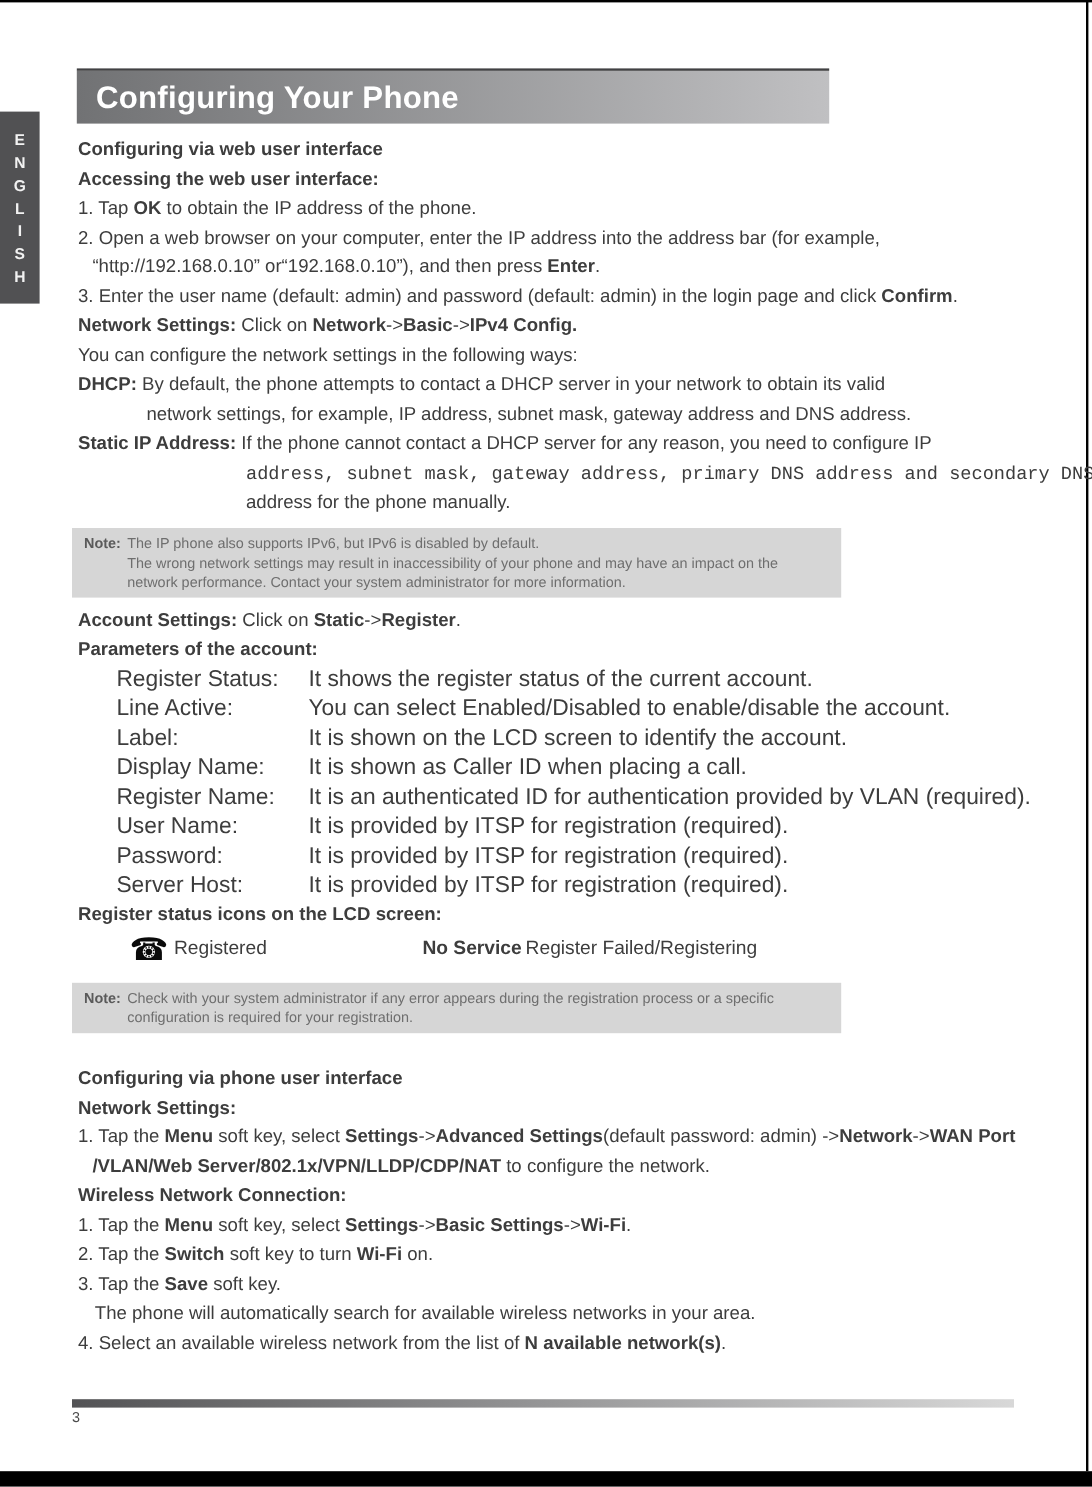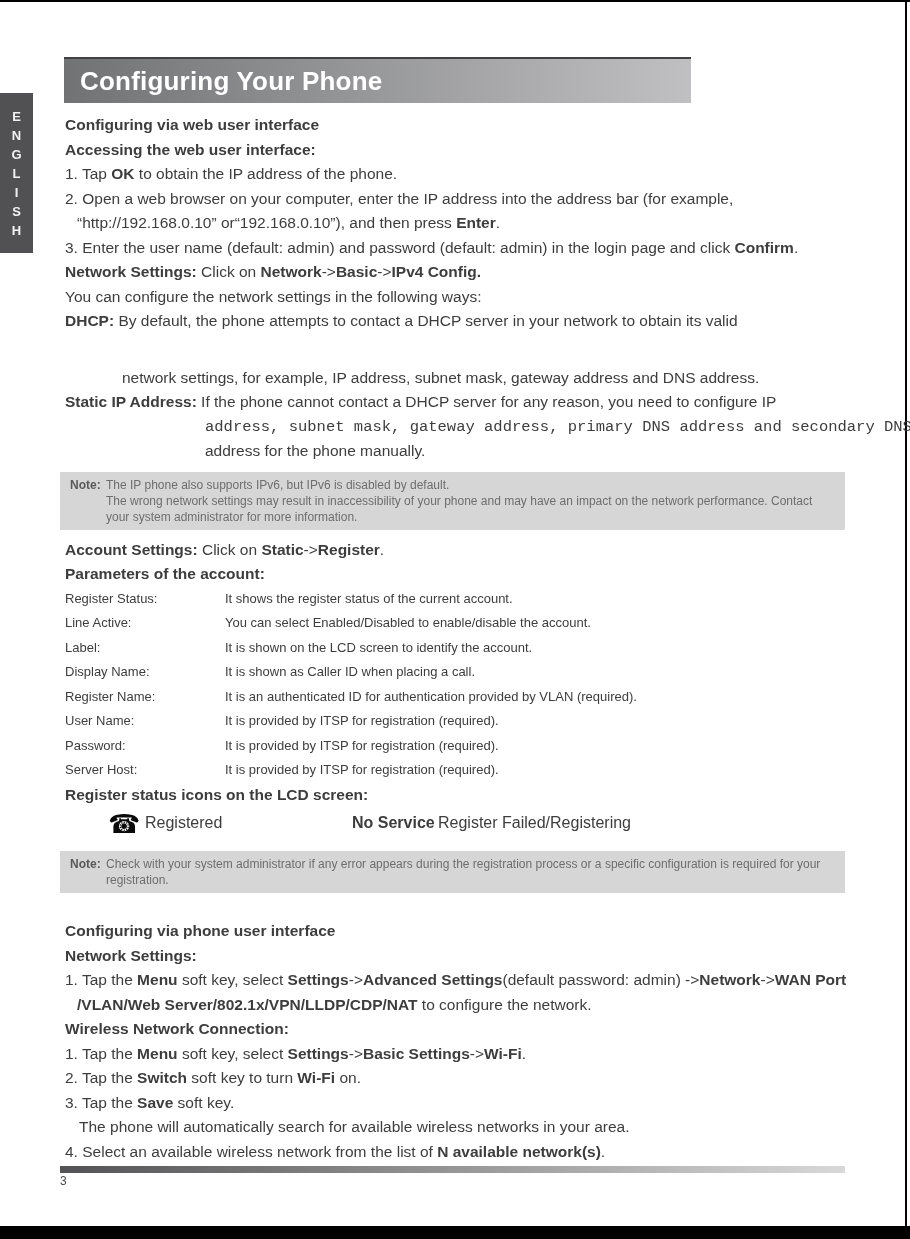--- a/index.html
+++ b/index.html
@@ -28,29 +28,29 @@
     color:#ffffff;font-weight:bold;font-size:26px;padding-left:16px;
     letter-spacing:0.2px;
   }
 
   #content{position:absolute;left:60px;top:113px;width:785px;}
   .line{font-size:15.5px;line-height:24.5px;padding-left:5px;white-space:nowrap;}
   .line .b{font-weight:bold;}
   .gap{width:100%;}
 
   .note-box{
-    background:#d6d6d6;width:785px;box-sizing:border-box;
+    background:#d6d6d6;width:641px;box-sizing:border-box;
     padding:5px 12px 5px 10px;
     display:grid;grid-template-columns:36px 1fr;
     font-size:12px;line-height:16px;color:#6e6e6e;
   }
   .note-box .note-label{font-weight:bold;color:#5a5a5a;}
   .note-box p{margin:0;}
 
-  .param-row{display:flex;font-size:13px;line-height:24.5px;padding-left:5px;}
+  .param-row{display:flex;font-size:19px;line-height:24.5px;padding-left:5px;margin-left:32px;}
   .param-label{width:160px;flex:0 0 160px;}
   .param-desc{flex:1;white-space:nowrap;}
 
   .status-line{position:relative;height:40px;}
   .status-line .phone-glyph{
     position:absolute;left:48px;top:2px;font-size:26px;line-height:30px;color:#0a0a0a;
     font-family:"DejaVu Sans",sans-serif;
   }
   .status-line .lbl{position:absolute;top:7px;font-size:16px;}
   .status-registered{left:85px;}
@@ -87,21 +87,21 @@
 <div id="content">
     <div class="line"><span class="b">Configuring via web user interface</span></div>
     <div class="line"><span class="b">Accessing the web user interface:</span></div>
     <div class="line"><span>1. Tap </span><span class="b">OK</span><span> to obtain the IP address of the phone.</span></div>
     <div class="line"><span>2. Open a web browser on your computer, enter the IP address into the address bar (for example,</span></div>
     <div class="line" style="padding-left: 17px;"><span>“http://192.168.0.10” or“192.168.0.10”), and then press </span><span class="b">Enter</span><span>.</span></div>
     <div class="line"><span>3. Enter the user name (default: admin) and password (default: admin) in the login page and click </span><span class="b">Confirm</span><span>.</span></div>
     <div class="line"><span class="b">Network Settings:</span><span> Click on </span><span class="b">Network</span><span>-&gt;</span><span class="b">Basic</span><span>-&gt;</span><span class="b">IPv4 Config.</span></div>
     <div class="line"><span>You can configure the network settings in the following ways:</span></div>
     <div class="line"><span class="b">DHCP:</span><span> By default, the phone attempts to contact a DHCP server in your network to obtain its valid</span></div>
-    <div class="line" style="padding-left: 62px; margin-top: 32px;"><span>network settings, for example, IP address, subnet mask, gateway address and DNS address.</span></div>
+    <div class="line" style="padding-left: 62px;"><span>network settings, for example, IP address, subnet mask, gateway address and DNS address.</span></div>
     <div class="line"><span class="b">Static IP Address:</span><span> If the phone cannot contact a DHCP server for any reason, you need to configure IP</span></div>
     <div class="line" style="padding-left: 145px; font-family: Liberation Mono, monospace;"><span>address, subnet mask, gateway address, primary DNS address and secondary DNS</span></div>
     <div class="line" style="padding-left: 145px;"><span>address for the phone manually.</span></div>
     <div class="gap" style="height: 8px;"></div>
     <div class="note-box">
       <span class="note-label">Note:</span>
       <div>
         <p>The IP phone also supports IPv6, but IPv6 is disabled by default.</p>
         <p>The wrong network settings may result in inaccessibility of your phone and may have an impact on the network performance. Contact your system administrator for more information.</p>
       </div>

